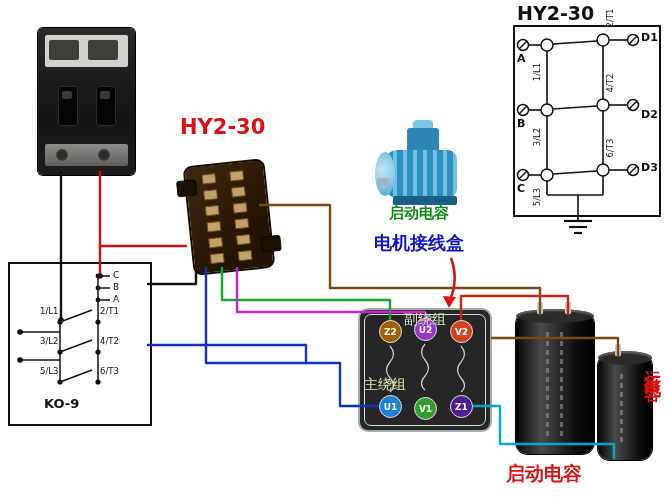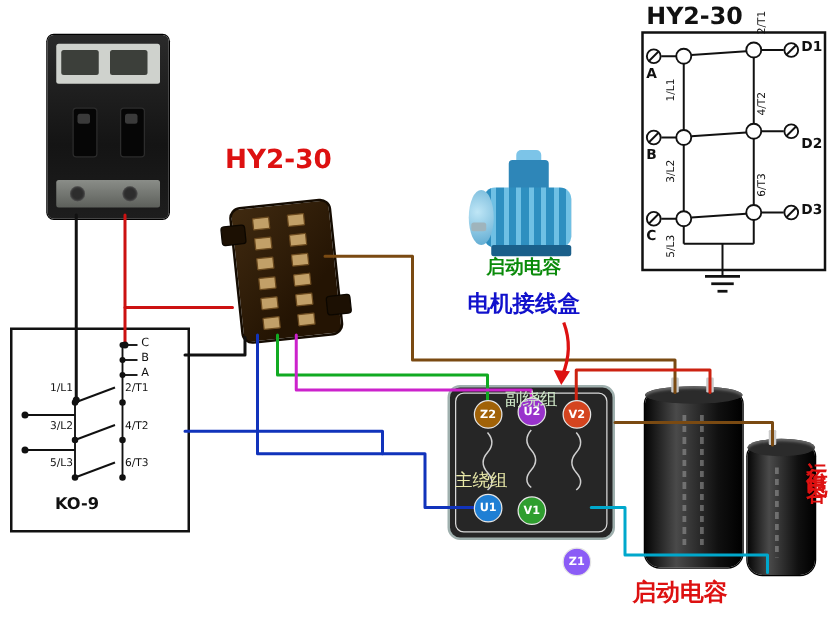--- a/index.html
+++ b/index.html
@@ -245,19 +245,19 @@
     </div>
   <div class="tpost" style="left: 450px; top: 320px; background: rgb(212, 68, 31);">
       <span>V2</span>
     </div>
   <div class="tpost" style="left: 379px; top: 395px; background: rgb(31, 127, 212);">
       <span>U1</span>
     </div>
   <div class="tpost" style="left: 414px; top: 397px; background: rgb(47, 158, 47);">
       <span>V1</span>
     </div>
-  <div class="tpost" style="left: 450px; top: 395px; background: #8b5cf6; margin-top: 43px;">
+  <div class="tpost" style="left: 450px; top: 395px; background: #4c1d95;">
       <span>Z1</span>
     </div>
   <div class="tinytxt" style="left:404px;top:311px;">副绕组</div>
   <div class="tinytxt" style="left:364px;top:358px;color:#e8e8a8;margin-top:18px;">主绕组</div>
 
 </div>
 
 </body></html>

